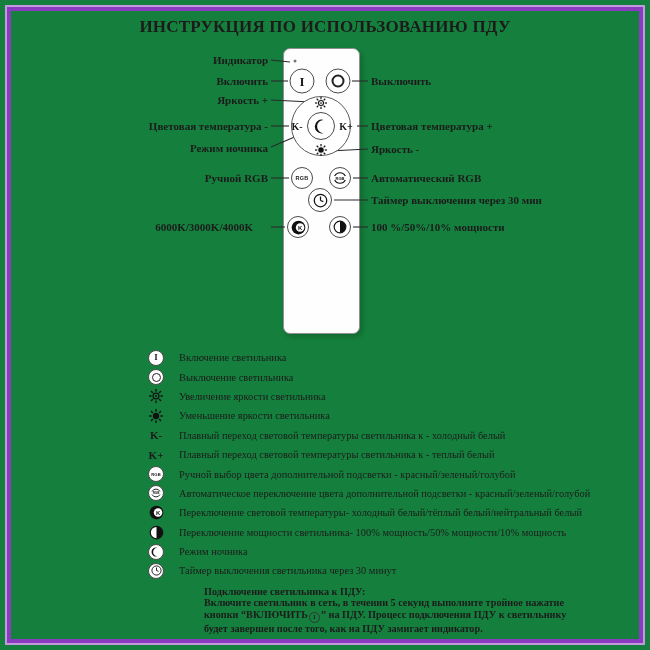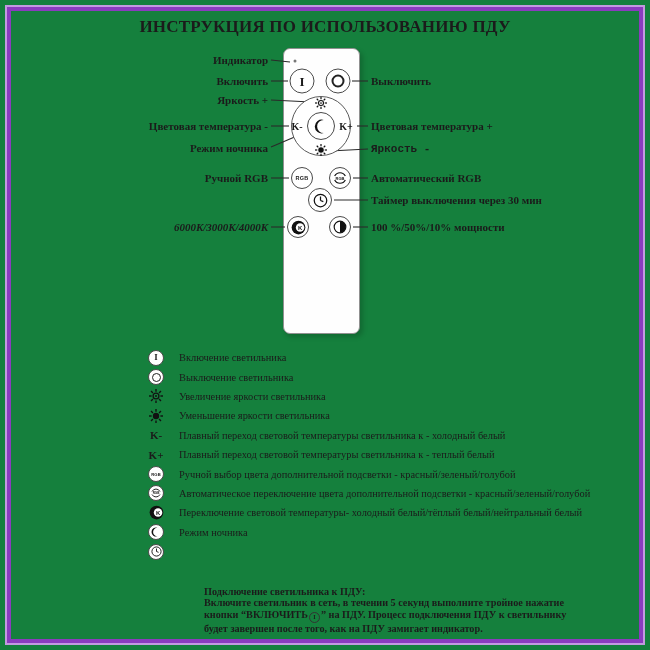--- a/index.html
+++ b/index.html
@@ -146,25 +146,25 @@
       <path d="M12 2 A10 10 0 0 1 12 22 Z" fill="#111"></path>
     </svg>
   </div>
 
   <div class="lab left" style="right:382px;top:60px;">Индикатор</div>
   <div class="lab left" style="right:382px;top:81px;">Включить</div>
   <div class="lab left" style="right:382px;top:100px;">Яркость +</div>
   <div class="lab left" style="right:382px;top:126px;margin-left:20px;">Цветовая температура -</div>
   <div class="lab left" style="right:382px;top:148px;">Режим ночника</div>
   <div class="lab left" style="right:382px;top:178px;">Ручной RGB</div>
-  <div class="lab left" style="right:382px;top:227px;font-style:italic;">6000K/3000K/4000K</div>
+  <div class="lab left" style="right:397px;top:227px;">6000K/3000K/4000K</div>
 
   <div class="lab" style="left:371px;top:81px;">Выключить</div>
   <div class="lab" style="left:371px;top:126px;">Цветовая температура +</div>
-  <div class="lab" style="left:371px;top:149px;font-family:Liberation Mono, monospace;">Яркость -</div>
+  <div class="lab" style="left:371px;top:149px;">Яркость -</div>
   <div class="lab" style="left:371px;top:178px;">Автоматический RGB</div>
   <div class="lab" style="left:371px;top:200px;text-align:right;">Таймер выключения через 30 мин</div>
   <div class="lab" style="left:371px;top:227px;">100 %/50%/10% мощности</div>
 
   <div class="legend">
     <div class="lrow">
       <span class="licon">
           <span class="cbtn-sm">
             <span class="i-sm">I</span>
           </span>
@@ -253,37 +253,47 @@
         <svg width="15" height="15" viewBox="0 0 24 24">
           <circle cx="12" cy="12" r="11" fill="#111"></circle>
           <circle cx="14.5" cy="12" r="6.8" fill="#fff"></circle>
           <text x="14.5" y="15.3" text-anchor="middle" font-size="9.5" font-weight="bold" font-family="Liberation Sans, sans-serif" fill="#111">K</text>
         </svg>
       </span>
       <span class="ltext">Переключение световой температуры- холодный белый/тёплый белый/нейтральный белый</span>
     </div>
     <div class="lrow">
       <span class="licon">
+        <svg width="15" height="15" viewBox="0 0 24 24">
+          <circle cx="12" cy="12" r="10" fill="#fff" stroke="#111" stroke-width="2"></circle>
+          <path d="M12 2 A10 10 0 0 1 12 22 Z" fill="#111"></path>
+        </svg>
+      </span>
+      <span class="ltext">Переключение мощности светильника- 100% мощность/50% мощности/10% мощность</span>
+    </div>
+    <div class="lrow">
+      <span class="licon">
           <span class="cbtn-sm">
         <svg width="10" height="10" viewBox="0 0 24 24">
           <path d="M15.5 1.5 A11 11 0 1 0 15.5 22.5 A8.6 8.6 0 1 1 15.5 1.5 Z" fill="#111"></path>
         </svg>
       </span>
         </span>
       <span class="ltext">Режим ночника</span>
     </div>
     <div class="lrow">
       <span class="licon">
           <span class="cbtn-sm">
         <svg width="11" height="11" viewBox="0 0 24 24">
           <circle cx="12" cy="12" r="10" fill="none" stroke="#111" stroke-width="2"></circle>
           <path d="M12 12 L12 5.5 M12 12 L16.5 13.8" stroke="#111" stroke-width="2" fill="none"></path>
         </svg>
       </span>
         </span>
+      <span class="ltext">Таймер выключения светильника через 30 минут</span>
     </div>
   </div>
 
   <div class="footer">
     <div>Подключение светильника к ПДУ:</div>
     <div><span>Включите светильник в сеть, в течении 5 секунд выполните тройное нажатие кнопки “ВКЛЮЧИТЬ</span><span class="inline-circle">
           <span>I</span>
         </span><span>” на ПДУ. Процесс подключения ПДУ к светильнику будет завершен после того, как на ПДУ замигает индикатор.</span></div>
   </div>
 </div>

